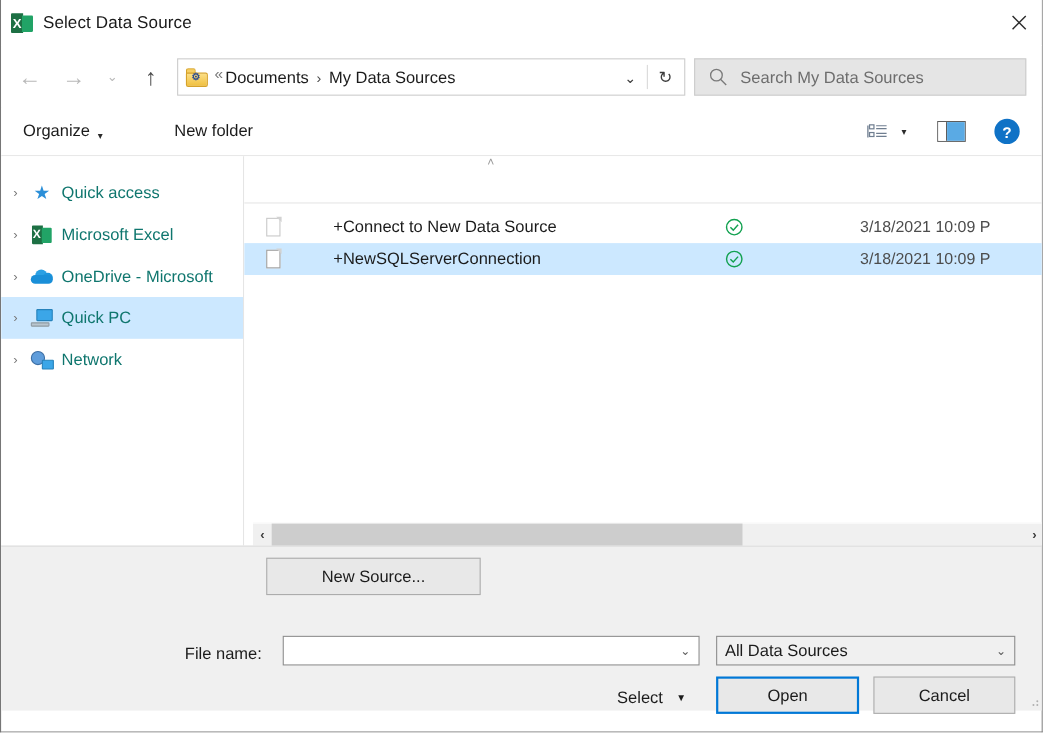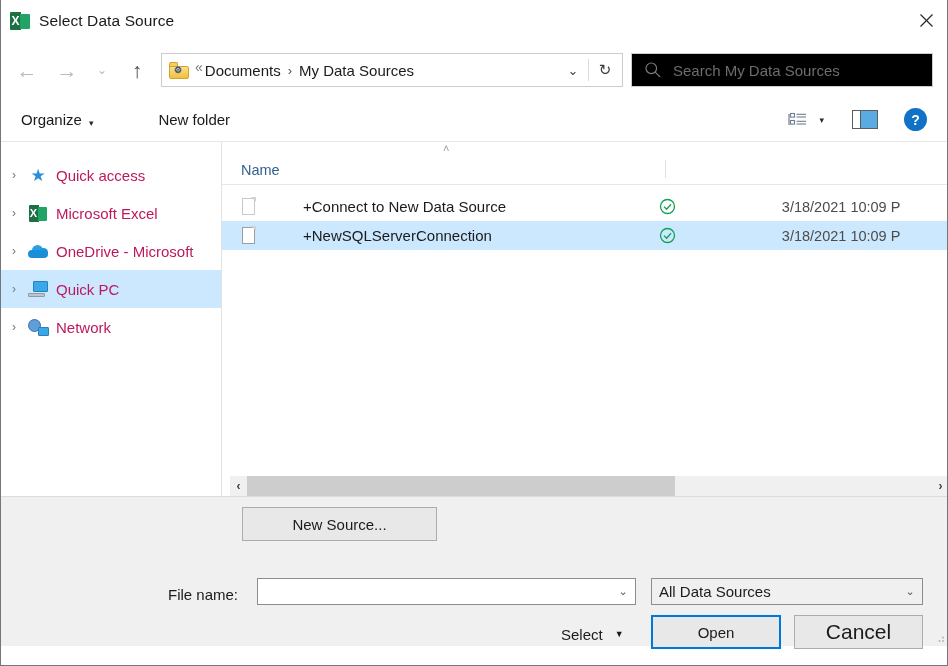--- a/index.html
+++ b/index.html
@@ -141,21 +141,21 @@
     position: absolute; right: 2px; top: 0;
     width: 30px; height: 32px;
     display: flex; align-items: center; justify-content: center;
     cursor: default;
   }
   #searchbox {
     flex: 0 0 auto;
     margin-left: 8px;
     width: 302px; height: 34px;
     border: 1px solid #cccccc;
-    background: #000000;
+    background: #e5e5e5;
     display: flex; align-items: center;
   }
   #search-icon { margin-left: 12px; width: 18px; height: 18px; flex: 0 0 auto; }
   #search-placeholder {
     margin-left: 11px; font-size: 15px; color: #6d6d6d; white-space: nowrap;
   }
 
   
   #toolbar {
     position: absolute; left: 0; top: 98px;
@@ -220,21 +220,21 @@
   .side-chev {
     width: 26px; text-align: center; font-size: 12px; color: #767676;
     flex: 0 0 auto;
   }
   .side-ico {
     width: 22px; height: 20px; flex: 0 0 auto;
     display: flex; align-items: center; justify-content: center;
     margin-right: 7px;
   }
   .side-label {
-    font-size: 15px; color: #be185d; white-space: nowrap; overflow: hidden;
+    font-size: 15px; color: #0f766e; white-space: nowrap; overflow: hidden;
   }
 
   
   .ico-star { color: #2b8fd8; font-size: 17px; line-height: 17px; }
   .ico-cloud {
     position: relative; width: 20px; height: 13px;
   }
   .ico-cloud .c1 {
     position: absolute; left: 0; bottom: 0; width: 20px; height: 8px;
     background: #1a8fd8; border-radius: 5px;
@@ -406,21 +406,21 @@
     width: 130px; height: 34px;
     background: #e8e8e8; border: 2px solid #0078d7;
     font-size: 15px; color: #1b1b1b;
     display: flex; align-items: center; justify-content: center;
     cursor: default;
   }
   #cancel-btn {
     position: absolute; left: 793px; top: 118px;
     width: 129px; height: 34px;
     background: #e8e8e8; border: 1px solid #acacac;
-    font-size: 21px; color: #1b1b1b;
+    font-size: 15px; color: #1b1b1b;
     display: flex; align-items: center; justify-content: center;
     cursor: default;
   }
   #resize-grip {
     position: absolute; right: 3px; bottom: 2px;
     width: 12px; height: 12px;
   }
 </style>
 </head>
 <body>
@@ -583,24 +583,20 @@
         </span>
         <span class="side-label">Network</span>
       </div>
     </div>
 
     <div id="filepane">
 
       <div id="sort-indicator">˄</div>
 
       <div id="colheader">
-        <div class="colh" id="colh-name">
-          <span>Name</span>
-          <span class="divider"></span>
-        </div>
       </div>
 
       <div id="filerows">
 
         <div class="filerow">
           <div class="fr-name">
             <span class="doc-ico faint">
               <span class="page"></span>
                 <span class="fold"></span>
             </span>

